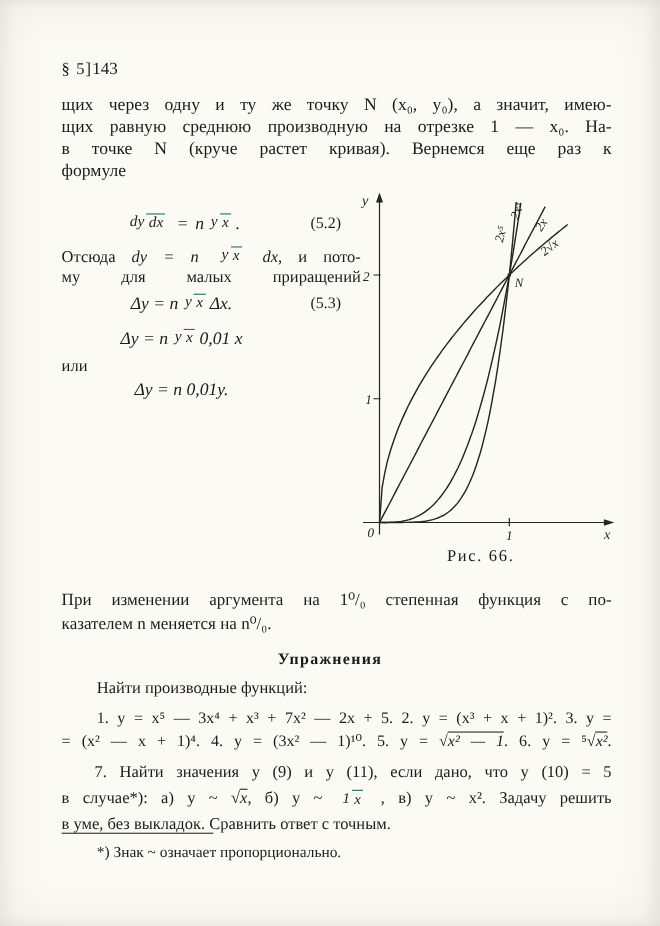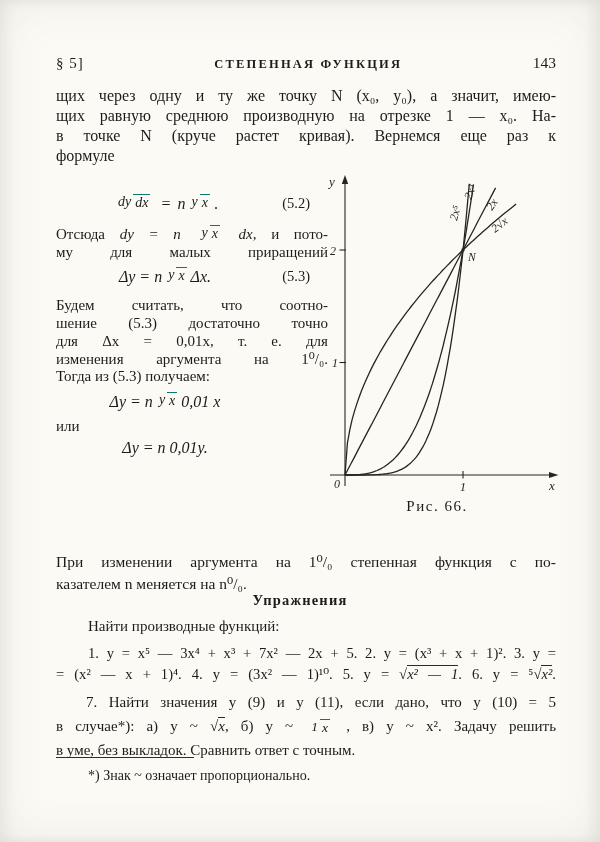--- a/index.html
+++ b/index.html
@@ -38,40 +38,39 @@
   
   .figure{left:325px;top:170px;width:240px;}
   .figure svg{display:block;}
   .figcap{text-align:center;font-size:15px;letter-spacing:1.5px;padding-right:16px;margin-top:-4px;}
   .curve{fill:none;stroke:#27251f;stroke-width:1.3px;}
   .axis{stroke:#27251f;stroke-width:1.1px;fill:none;}
   .axlab{font-size:13px;font-style:italic;fill:#27251f;}
   .ticklab{font-size:12px;font-style:italic;fill:#27251f;}
   .clab{font-size:11.5px;font-style:italic;fill:#27251f;}
   
-  .p4{left:56px;top:535px;width:500px;font-size:15.5px;line-height:22px;margin-top:16px;}
+  .p4{left:56px;top:535px;width:500px;font-size:15.5px;line-height:22px;}
   .exh{left:0;top:592px;width:600px;text-align:center;font-size:14.5px;font-weight:bold;letter-spacing:1.2px;}
   .exi{left:88px;top:618px;width:420px;font-size:15px;}
   .exl{left:56px;top:643px;width:500px;font-size:14.6px;line-height:21px;}
   .exl .l1{padding-left:32px;}
   .p7{left:56px;top:692px;width:500px;font-size:15px;line-height:21px;}
   .p7 .l1{padding-left:30px;}
   .p7 .withfrac{line-height:27px;}
   .p7 .mfrac{font-size:13.5px;top:-1px;}
   .fnrule{left:56px;top:757px;width:138px;border-top:1.4px solid #2f2d29;height:0;}
   .fnote{left:88px;top:768px;width:440px;font-size:14px;}
 </style>
 </head>
 <body>
 
 <div class="page">
 
   <div class="abs hdr">
     <span class="sec">§ 5]</span>
-    <span class="title">СТЕПЕННАЯ  ФУНКЦИЯ</span>
     <span class="pnum">143</span>
   </div>
 
   <div class="abs p1">
     <div class="jline">щих через одну и ту же точку N (x₀, y₀), а значит, имею-</div>
     <div class="jline">щих равную среднюю производную на отрезке 1 — x₀. На-</div>
     <div class="jline">в точке N (круче растет кривая). Вернемся еще раз к</div>
     <div class="nline">формуле</div>
   </div>
 
@@ -109,27 +108,20 @@
     <div class="eqrow">
       <span class="mi">Δy = n</span>
       <span class="mfrac">
         <span class="num">y</span>
         <span class="den">x</span>
       </span>
       <span class="mi">Δx.</span>
       <span class="eqtag">(5.3)</span>
     </div>
 
-    <div style="margin-top:4px">
-      <div class="jline">Будем считать, что соотно-</div>
-      <div class="jline">шение (5.3) достаточно точно</div>
-      <div class="jline">для Δx = 0,01x, т. е. для</div>
-      <div class="jline">изменения аргумента на 1⁰/₀.</div>
-      <div class="nline">Тогда из (5.3) получаем:</div>
-    </div>
 
     <div class="eqrow">
       <span class="mi">Δy = n</span>
       <span class="mfrac">
         <span class="num">y</span>
         <span class="den">x</span>
       </span>
       <span class="mi">0,01 x</span>
     </div>
 

